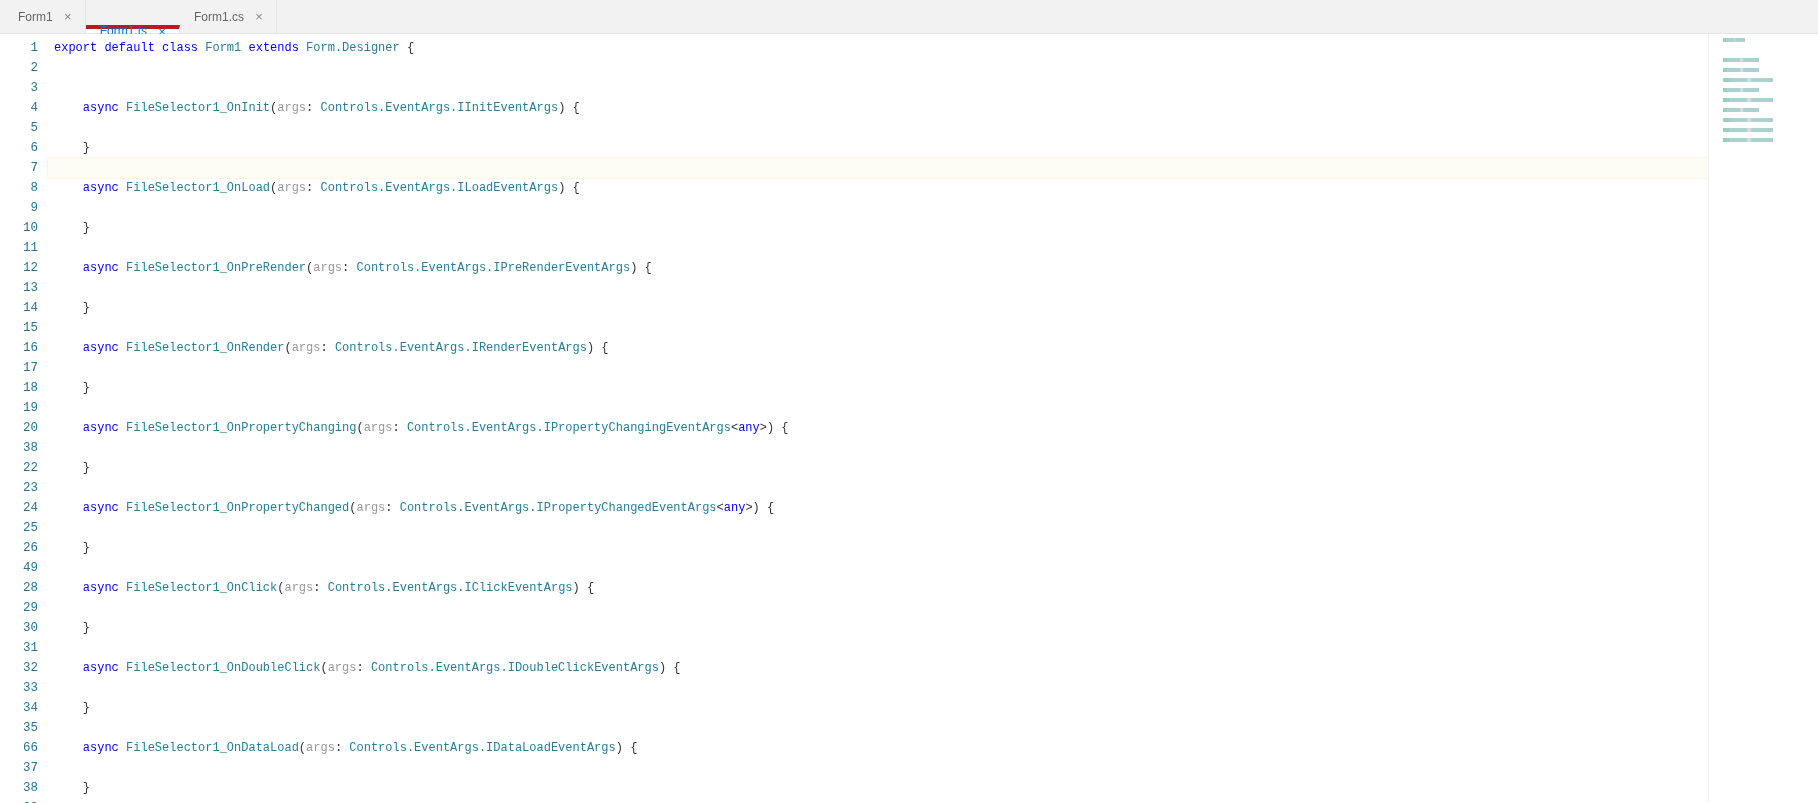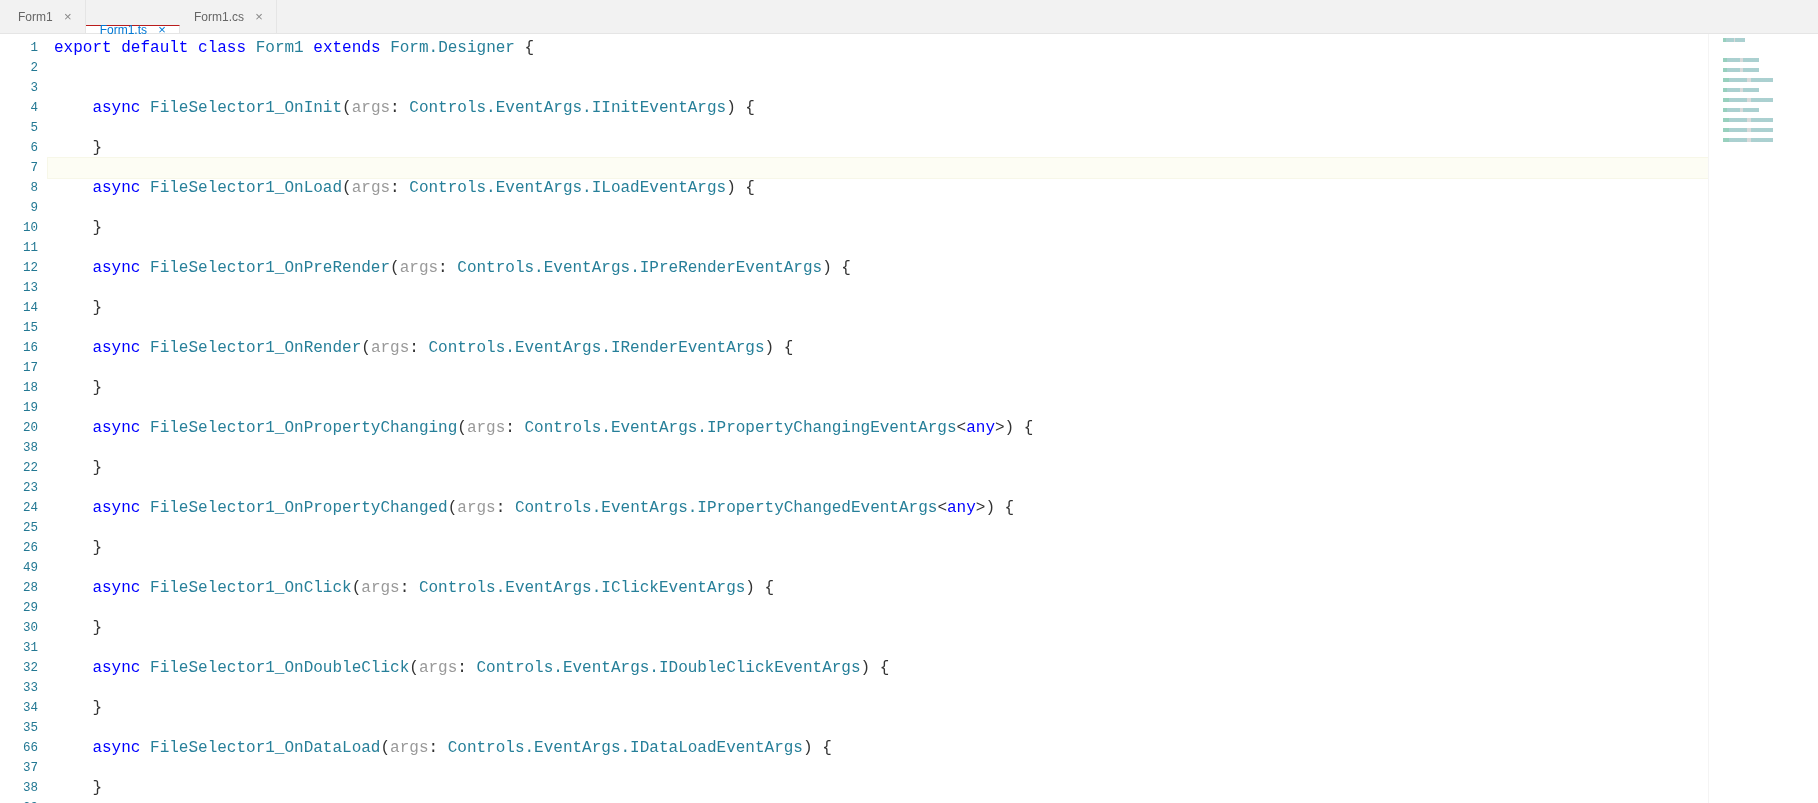--- a/index.html
+++ b/index.html
@@ -32,21 +32,21 @@
     align-items: center;
     padding: 0 10px 0 14px;
     color: #666;
     cursor: pointer;
     gap: 8px;
     border-right: 1px solid #e5e5e5;
   }
   .tab.active {
     background: #fff;
     color: #0078d4;
-    border-top: 1px solid #b91c1c;
+    border-top: 4px solid #b91c1c;
     margin-top: 25px;
   }
   .tab .close {
     width: 14px;
     height: 14px;
     display: inline-flex;
     align-items: center;
     justify-content: center;
     font-size: 13px;
     color: #888;
@@ -67,21 +67,21 @@
     padding: 4px 10px 4px 0;
     font-size: 12.5px;
     line-height: 20px;
     user-select: none;
     border-right: 0;
   }
   .code-area {
     flex: 1;
     padding: 4px 0;
     line-height: 20px;
-    font-size: 16px;
+    font-size: 12px;
     white-space: pre;
     position: relative;
   }
   .code-line {
     height: 20px;
     padding-left: 6px;
   }
   .code-line.current {
     background: #fdfdf4;
     outline: 1px solid #f7f7e8;

